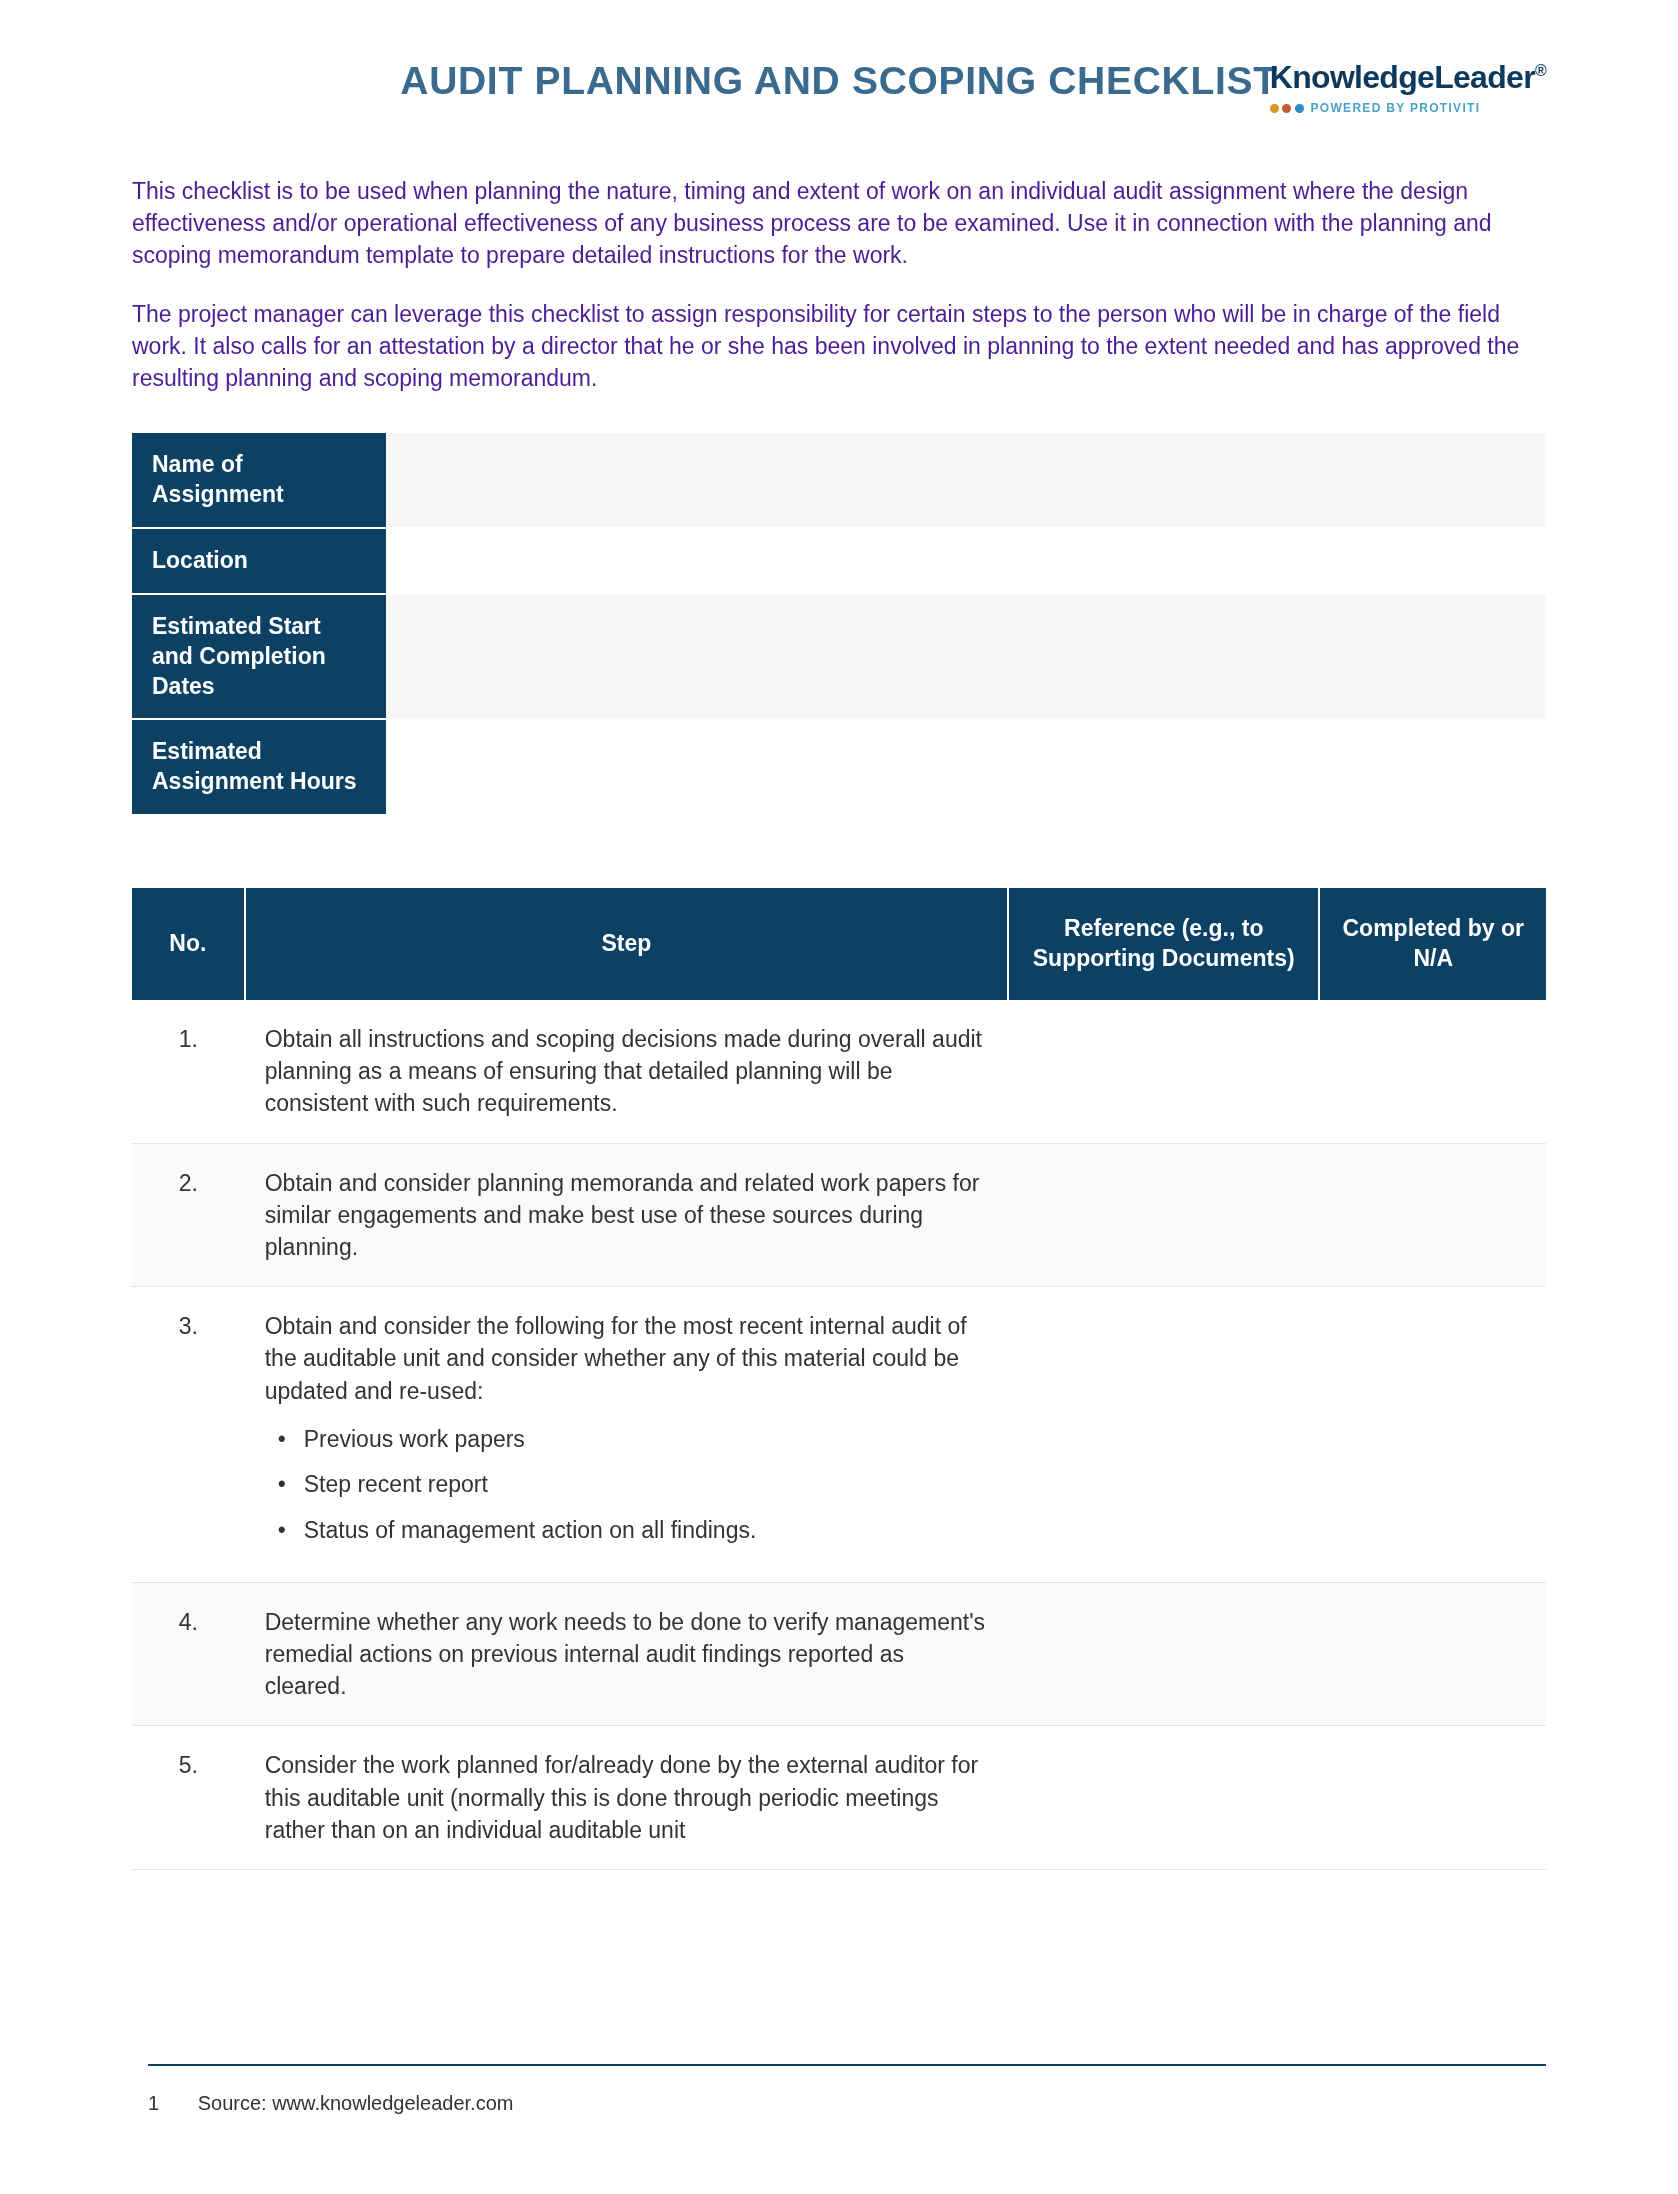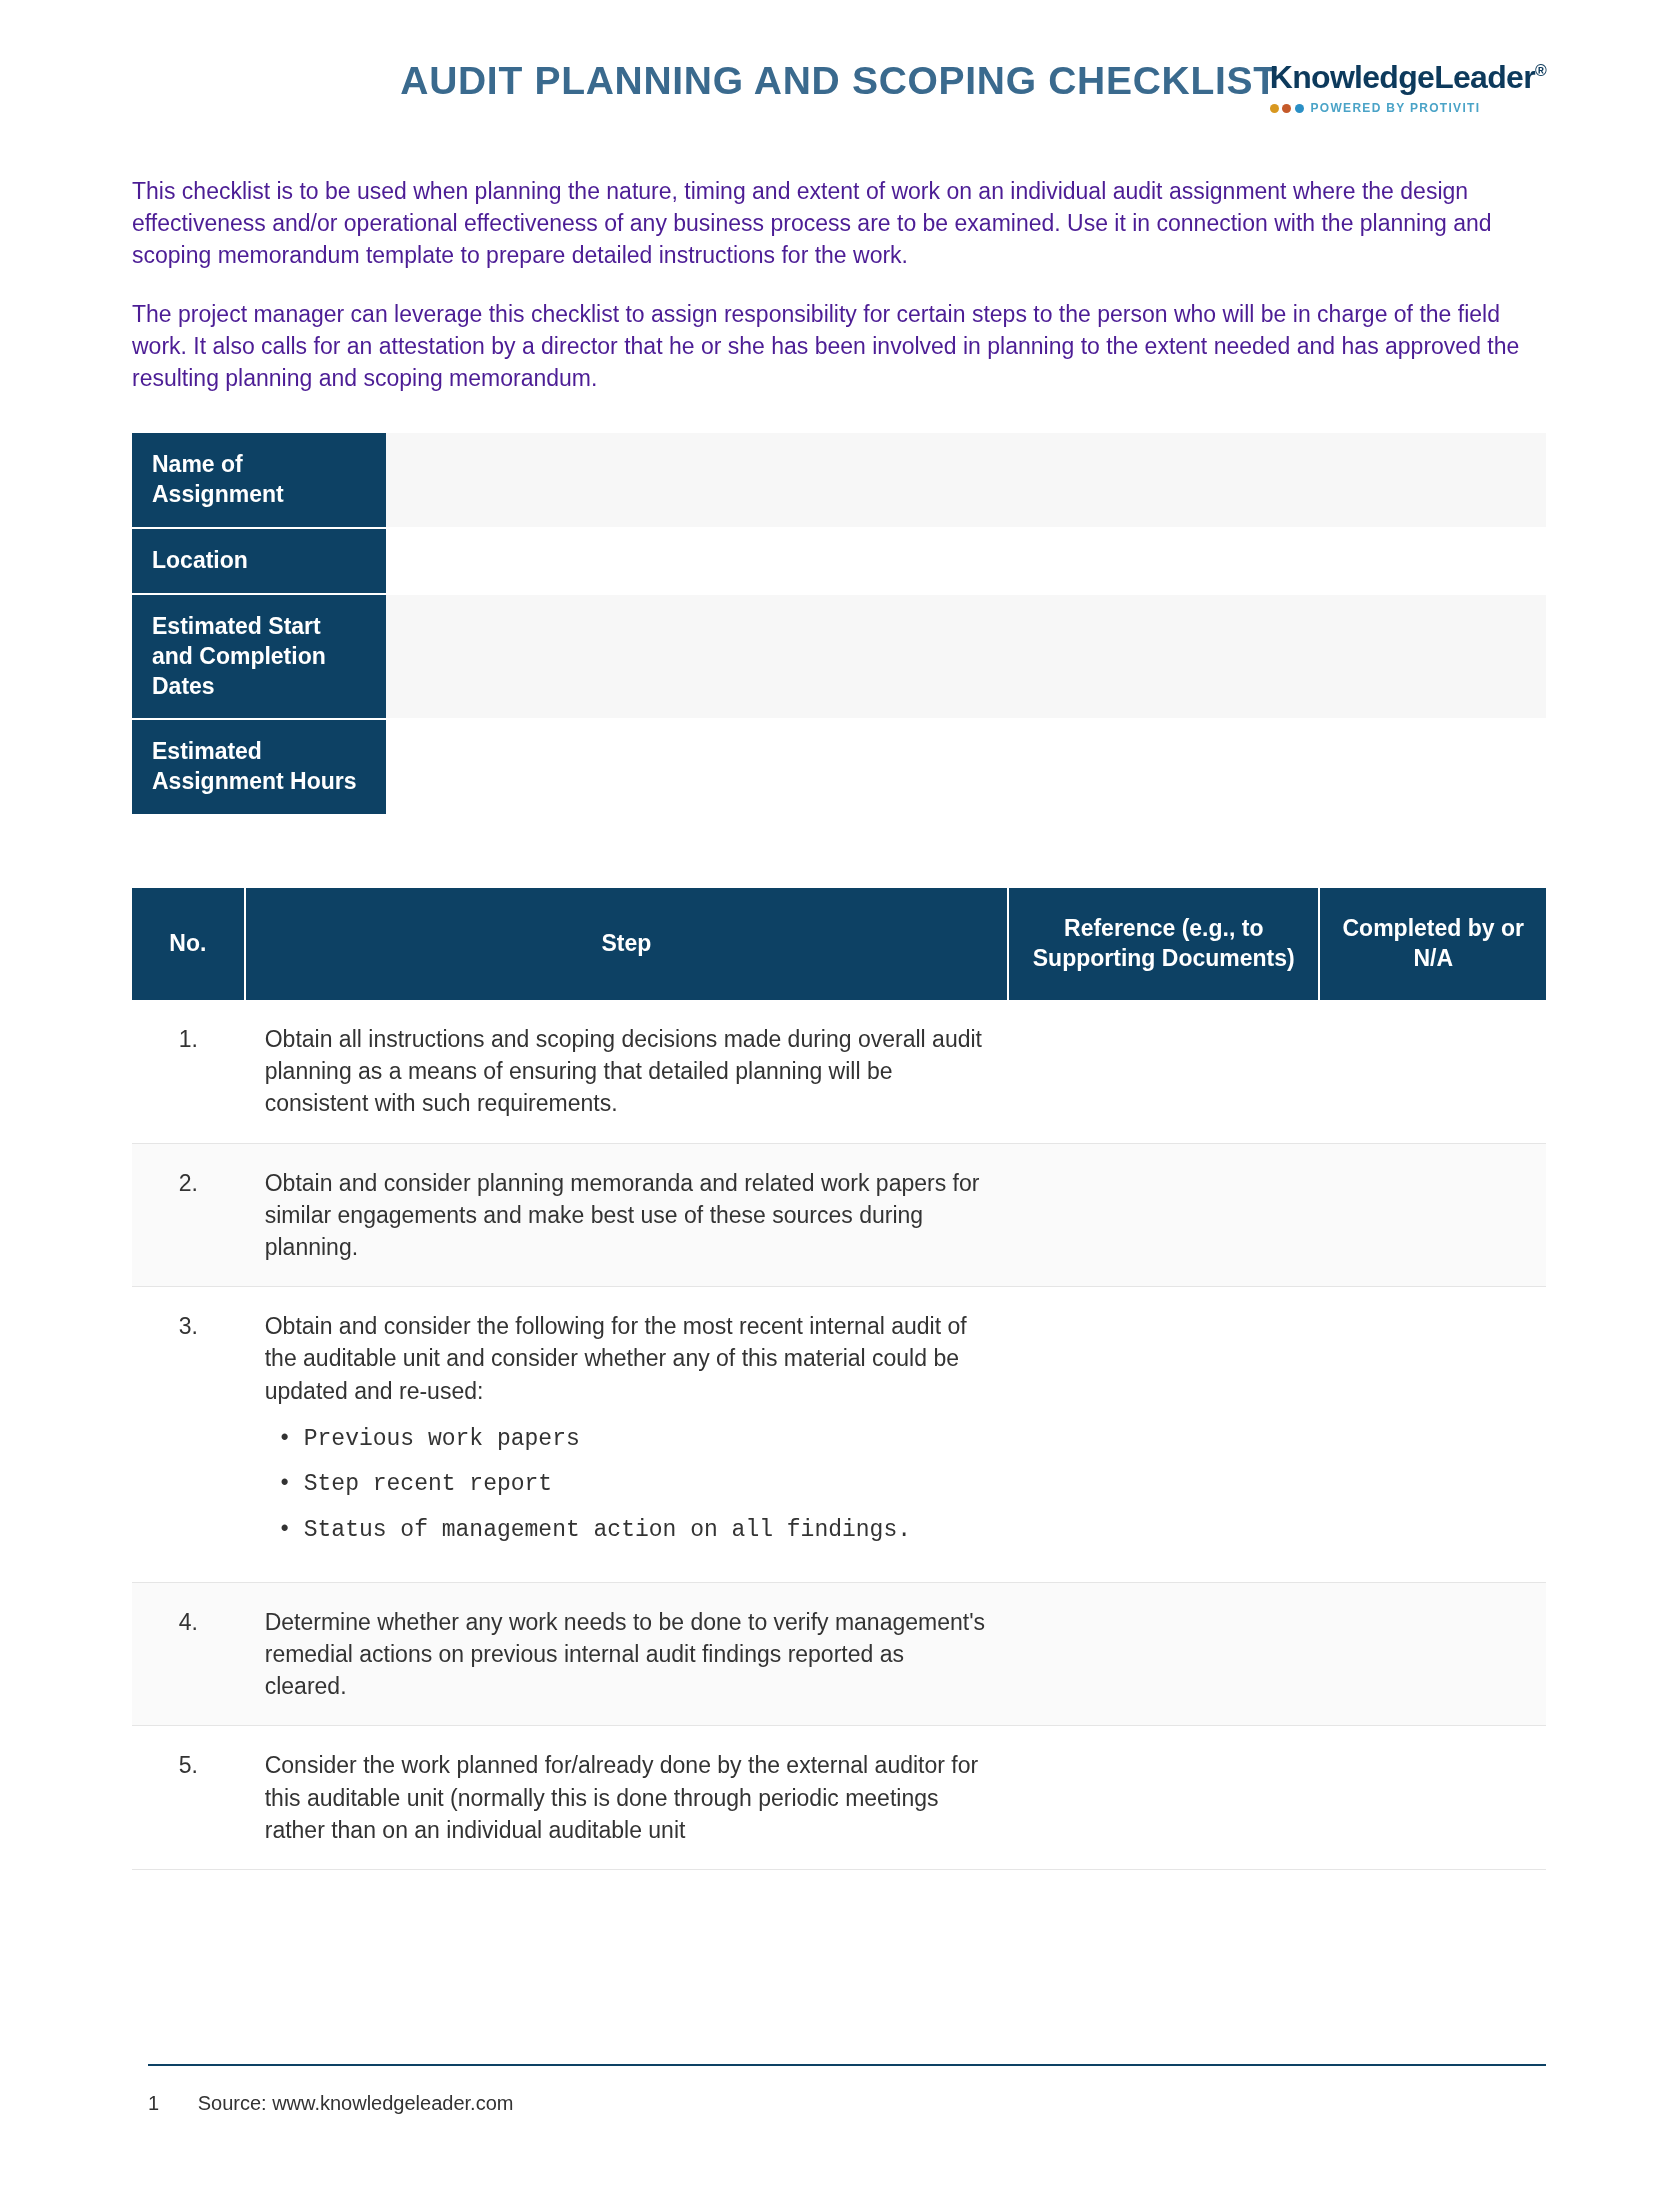--- a/index.html
+++ b/index.html
@@ -137,21 +137,20 @@
     }
     .checklist-table ul {
       margin-top: 16.5px;
       list-style: none;
       padding-left: 13px;
     }
     .checklist-table ul li {
       margin-bottom: 13px;
       position: relative;
       padding-left: 26px;
-      font-family: Liberation Mono, monospace;
     }
     .checklist-table ul li::before {
       content: "•";
       position: absolute;
       left: 0;
       font-size: 23px;
       color: #333333;
     }
     .footer {
       position: absolute;

